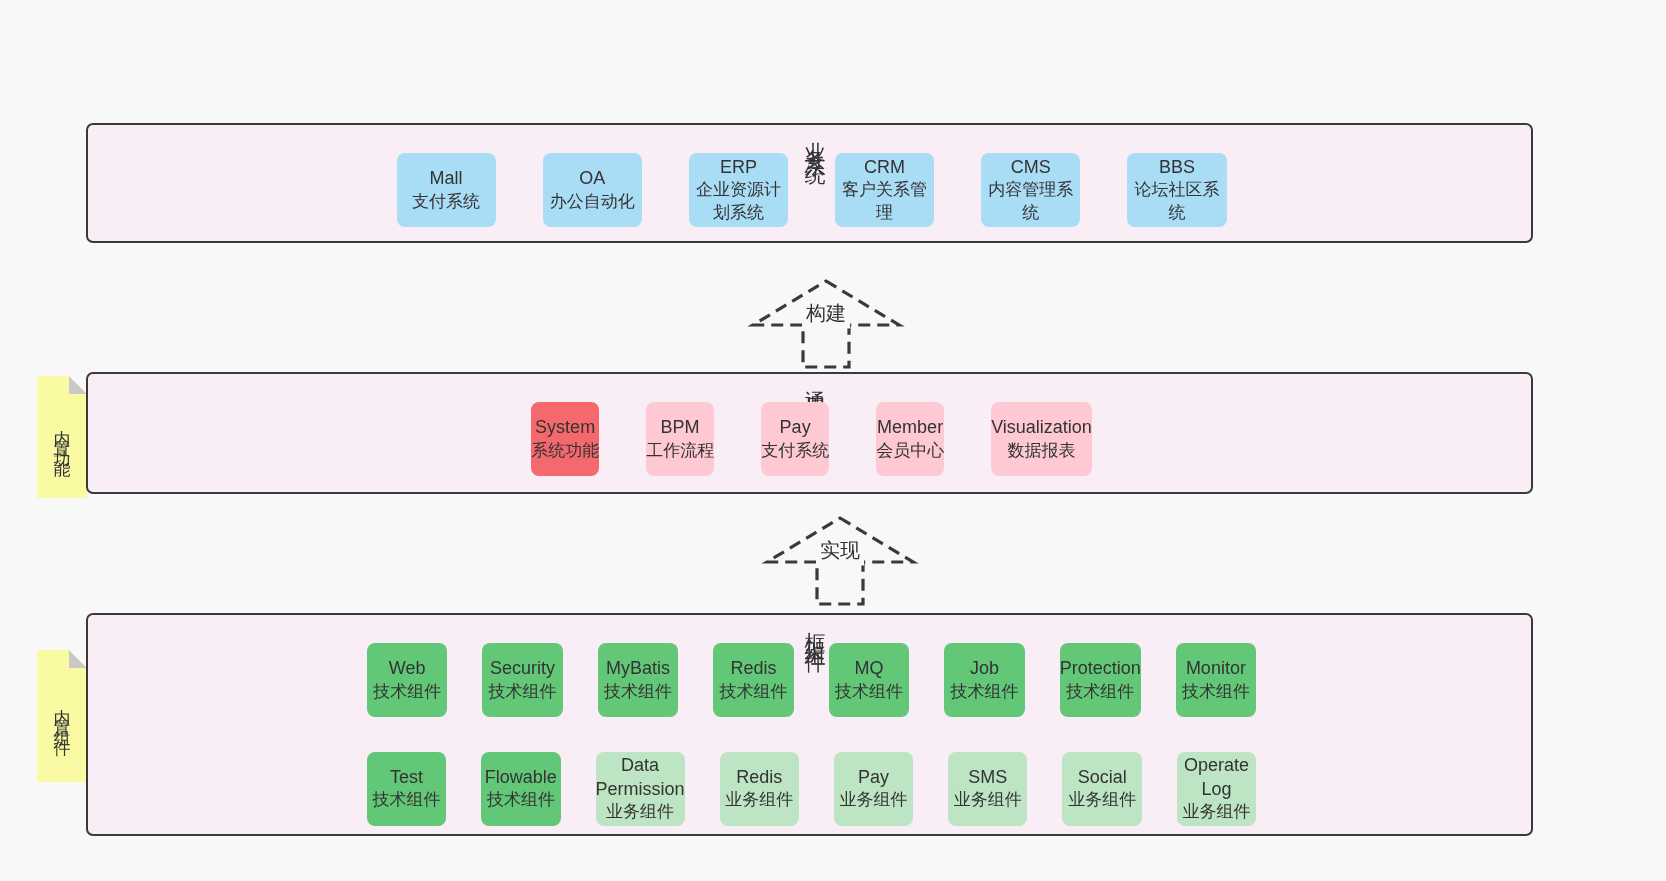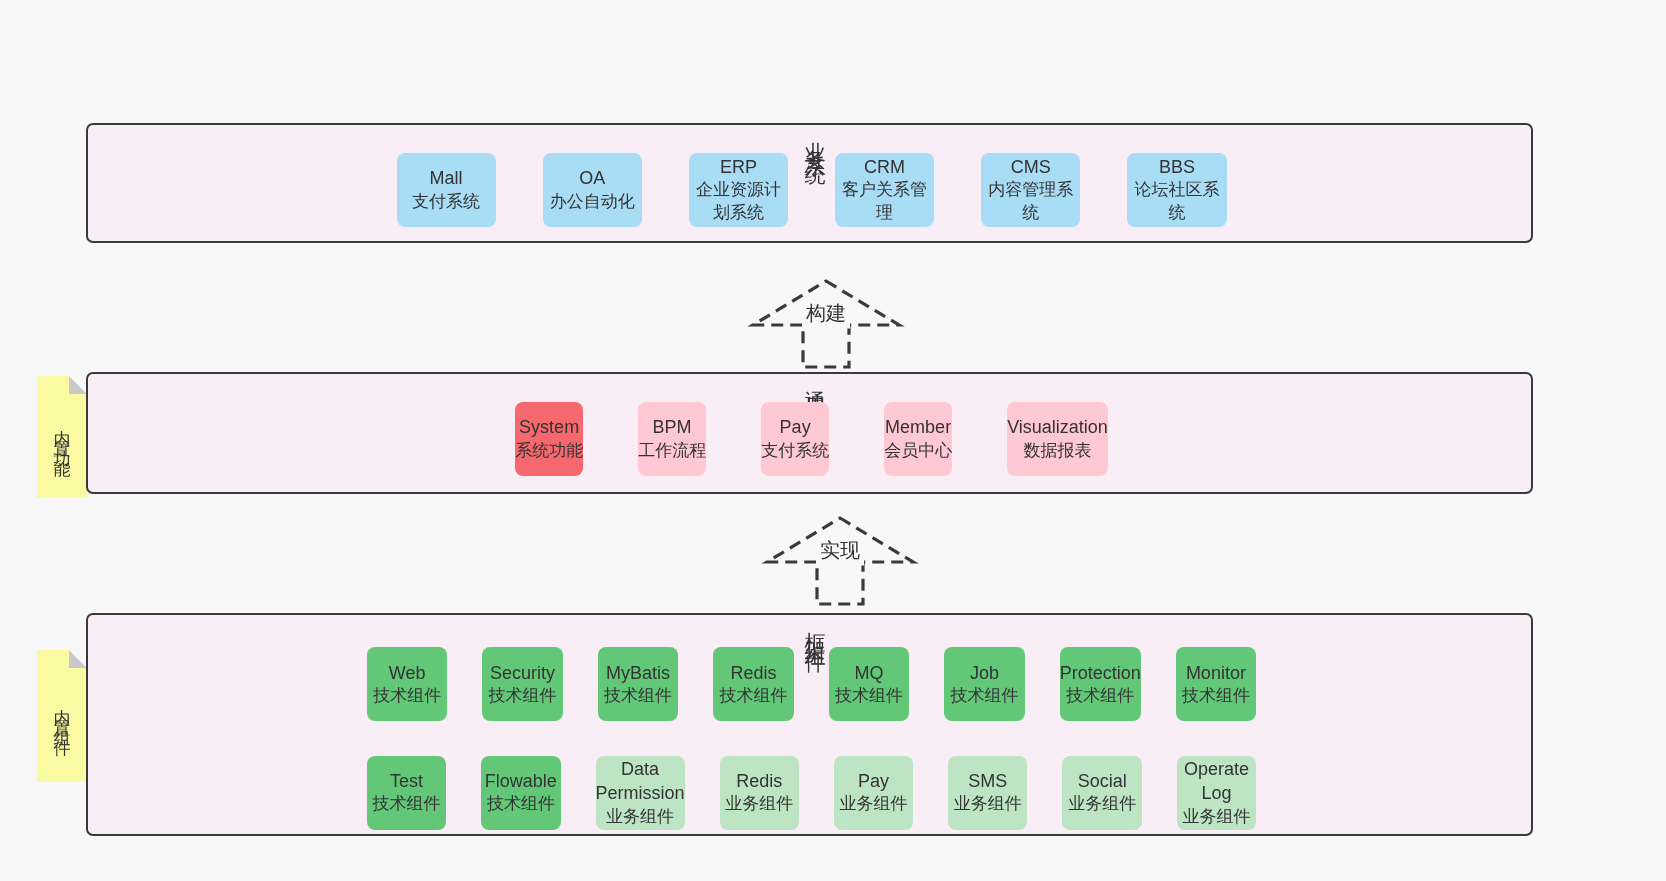--- a/index.html
+++ b/index.html
@@ -40,21 +40,21 @@
     line-height:1;
     white-space:nowrap;
   }
 
   .boxes{
     flex:1;
     display:flex;
     gap:47px;
     padding:0 22px 0 26px;
   }
-  .boxes.tight{gap:35px;padding:0 26px 0 30px;align-items:center;}
+  .boxes.tight{gap:35px;padding:0 26px 0 30px;}
   .rows{
     flex:1;
     display:flex;
     flex-direction:column;
     justify-content:center;
     gap:26px;
   }
   .box{
     flex:1;
     height:74px;
@@ -64,21 +64,21 @@
     align-items:center;
     justify-content:center;
     text-align:center;
     color:var(--text,#333);
     line-height:1.35;
   }
   .box-name{font-size:18px;}
   .box-desc{font-size:17px;}
   .blue{background:var(--blue,#a9dcf5);}
   .red{background:var(--red,#f5696e);}
-  .pink{background:var(--pink,#fec9d3);margin-left:8px;}
+  .pink{background:var(--pink,#fec9d3);}
   .green-dark{background:var(--green-dark,#62c878);}
   .green-light{background:var(--green-light,#bde5c3);}
 
   
   .tab{
     position:absolute;
     left:37px;width:50px;
     background:var(--yellow,#fafaa2);
     z-index:1;
     clip-path:polygon(0 0,calc(100% - 18px) 0,100% 18px,100% 100%,0 100%);

